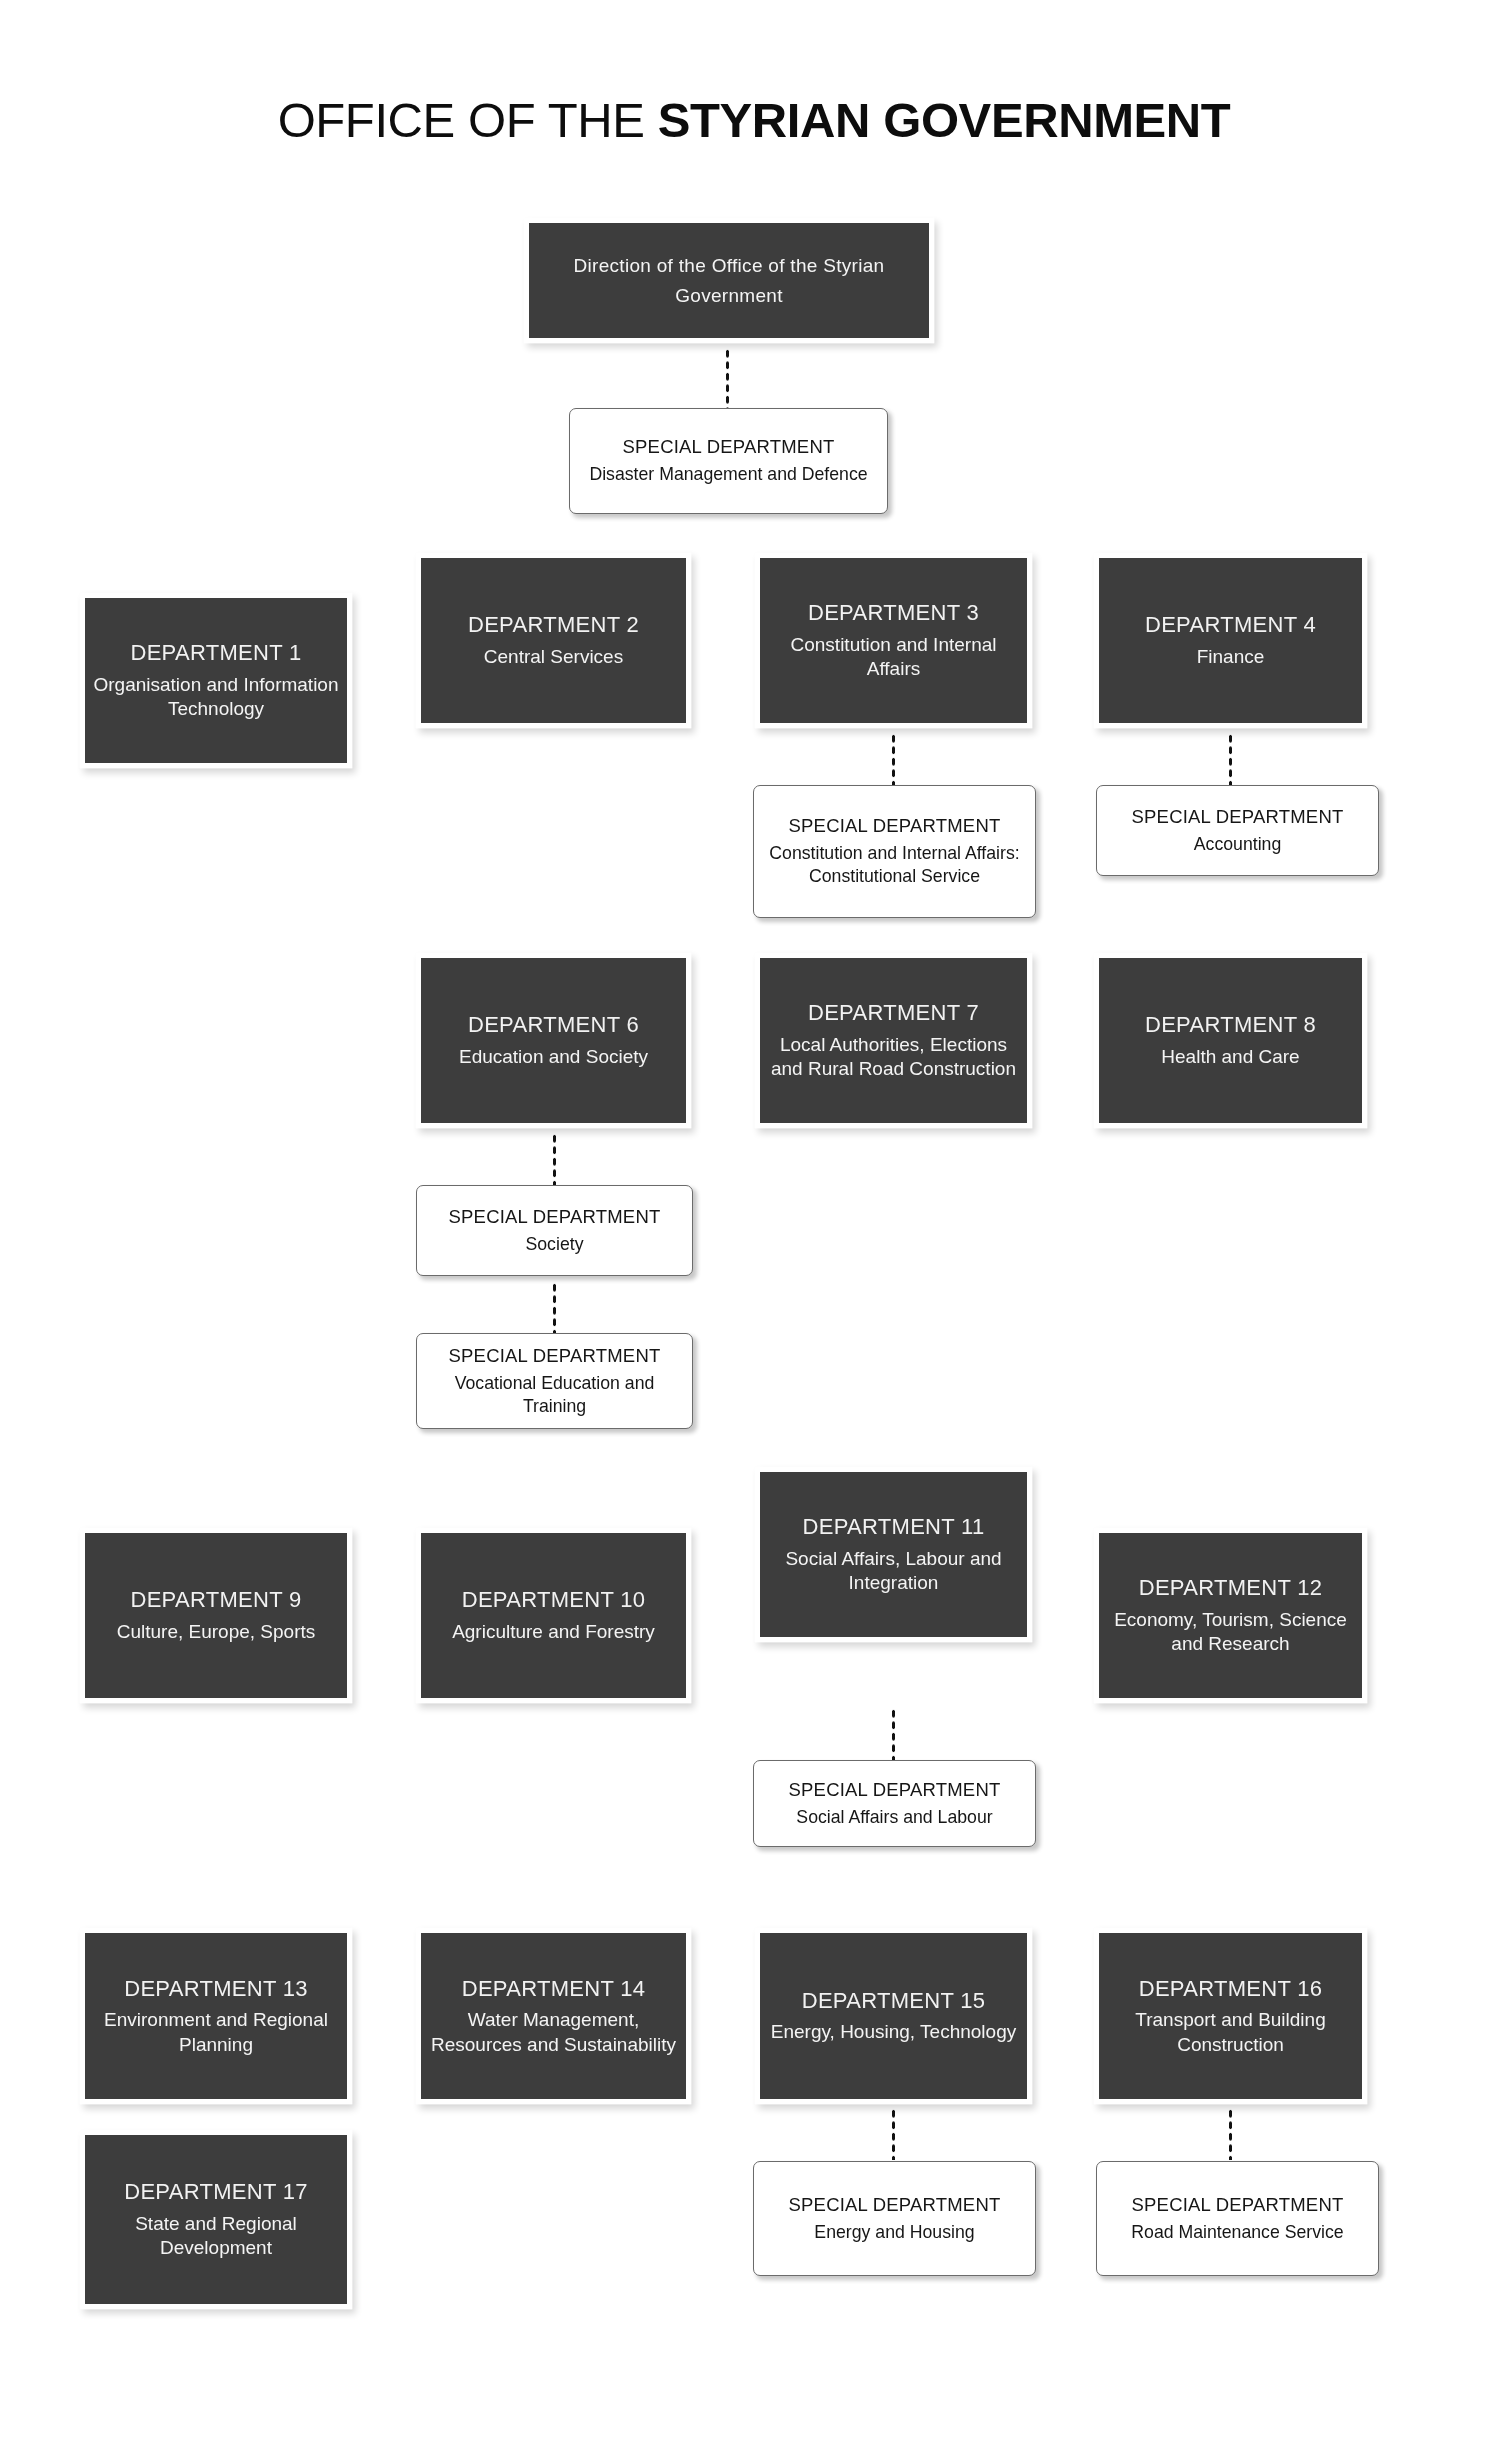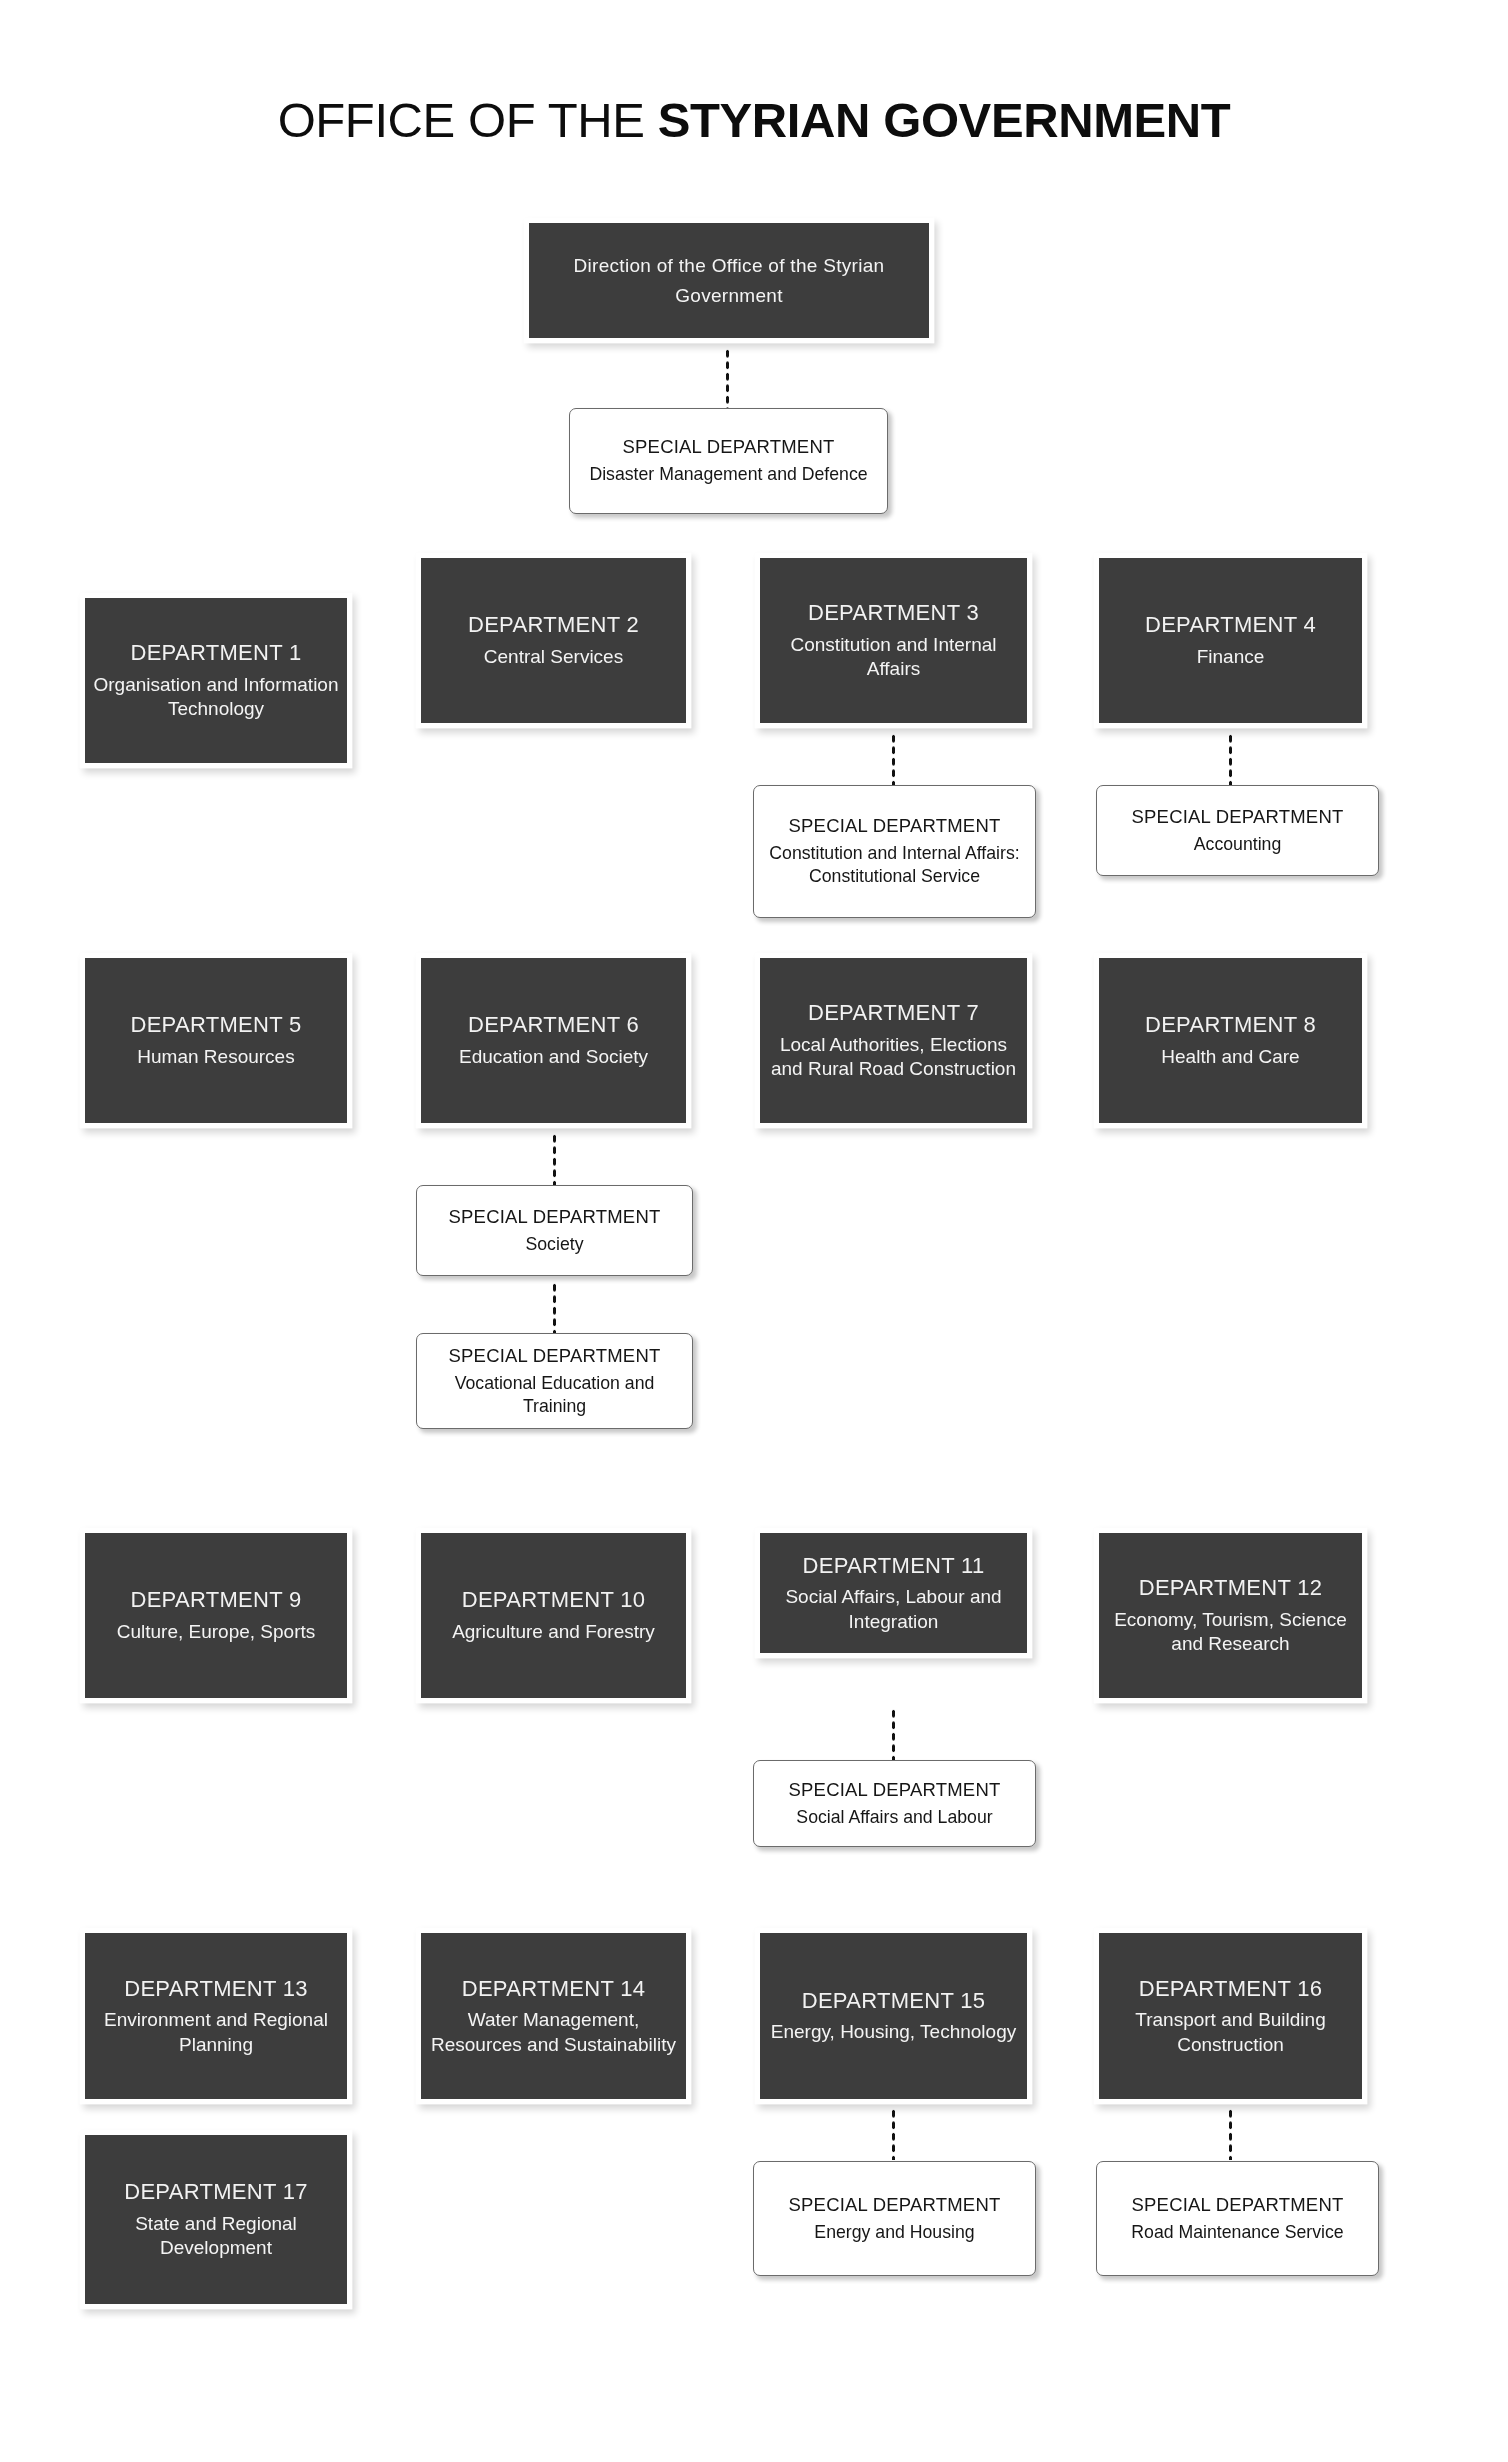--- a/index.html
+++ b/index.html
@@ -156,24 +156,20 @@
   <div class="node special" style="left:753px; top:785px; width:283px; height:133px;">
     <div class="node-head">SPECIAL DEPARTMENT</div>
     <div class="node-sub">Constitution and Internal Affairs: Constitutional Service</div>
   </div>
 
   <div class="node special" style="left:1096px; top:785px; width:283px; height:91px;">
     <div class="node-head">SPECIAL DEPARTMENT</div>
     <div class="node-sub">Accounting</div>
   </div>
 
-  <div class="node dark" style="left:85px; top:958px; width:262px; height:165px;">
-    <div class="node-head">DEPARTMENT 5</div>
-    <div class="node-sub">Human Resources</div>
-  </div>
 
   <div class="node dark" style="left:421px; top:958px; width:265px; height:165px;">
     <div class="node-head">DEPARTMENT 6</div>
     <div class="node-sub">Education and Society</div>
   </div>
 
   <div class="node dark" style="left:760px; top:958px; width:267px; height:165px;">
     <div class="node-head">DEPARTMENT 7</div>
     <div class="node-sub">Local Authorities, Elections and Rural Road Construction</div>
   </div>
@@ -200,21 +196,21 @@
   <div class="node dark" style="left:85px; top:1533px; width:262px; height:165px;">
     <div class="node-head">DEPARTMENT 9</div>
     <div class="node-sub">Culture, Europe, Sports</div>
   </div>
 
   <div class="node dark" style="left:421px; top:1533px; width:265px; height:165px;text-align:right;">
     <div class="node-head">DEPARTMENT 10</div>
     <div class="node-sub">Agriculture and Forestry</div>
   </div>
 
-  <div class="node dark" style="left:760px; top:1533px; width:267px; height:120px;">
+  <div class="node dark" style="left:760px; top:1472px; width:267px; height:165px;">
     <div class="node-head">DEPARTMENT 11</div>
     <div class="node-sub">Social Affairs, Labour and Integration</div>
   </div>
 
   <div class="node dark" style="left:1099px; top:1533px; width:263px; height:165px;">
     <div class="node-head">DEPARTMENT 12</div>
     <div class="node-sub">Economy, Tourism, Science and Research</div>
   </div>
 
   <div class="connector" style="left:891px; top:1708px; height:52px;"></div>

